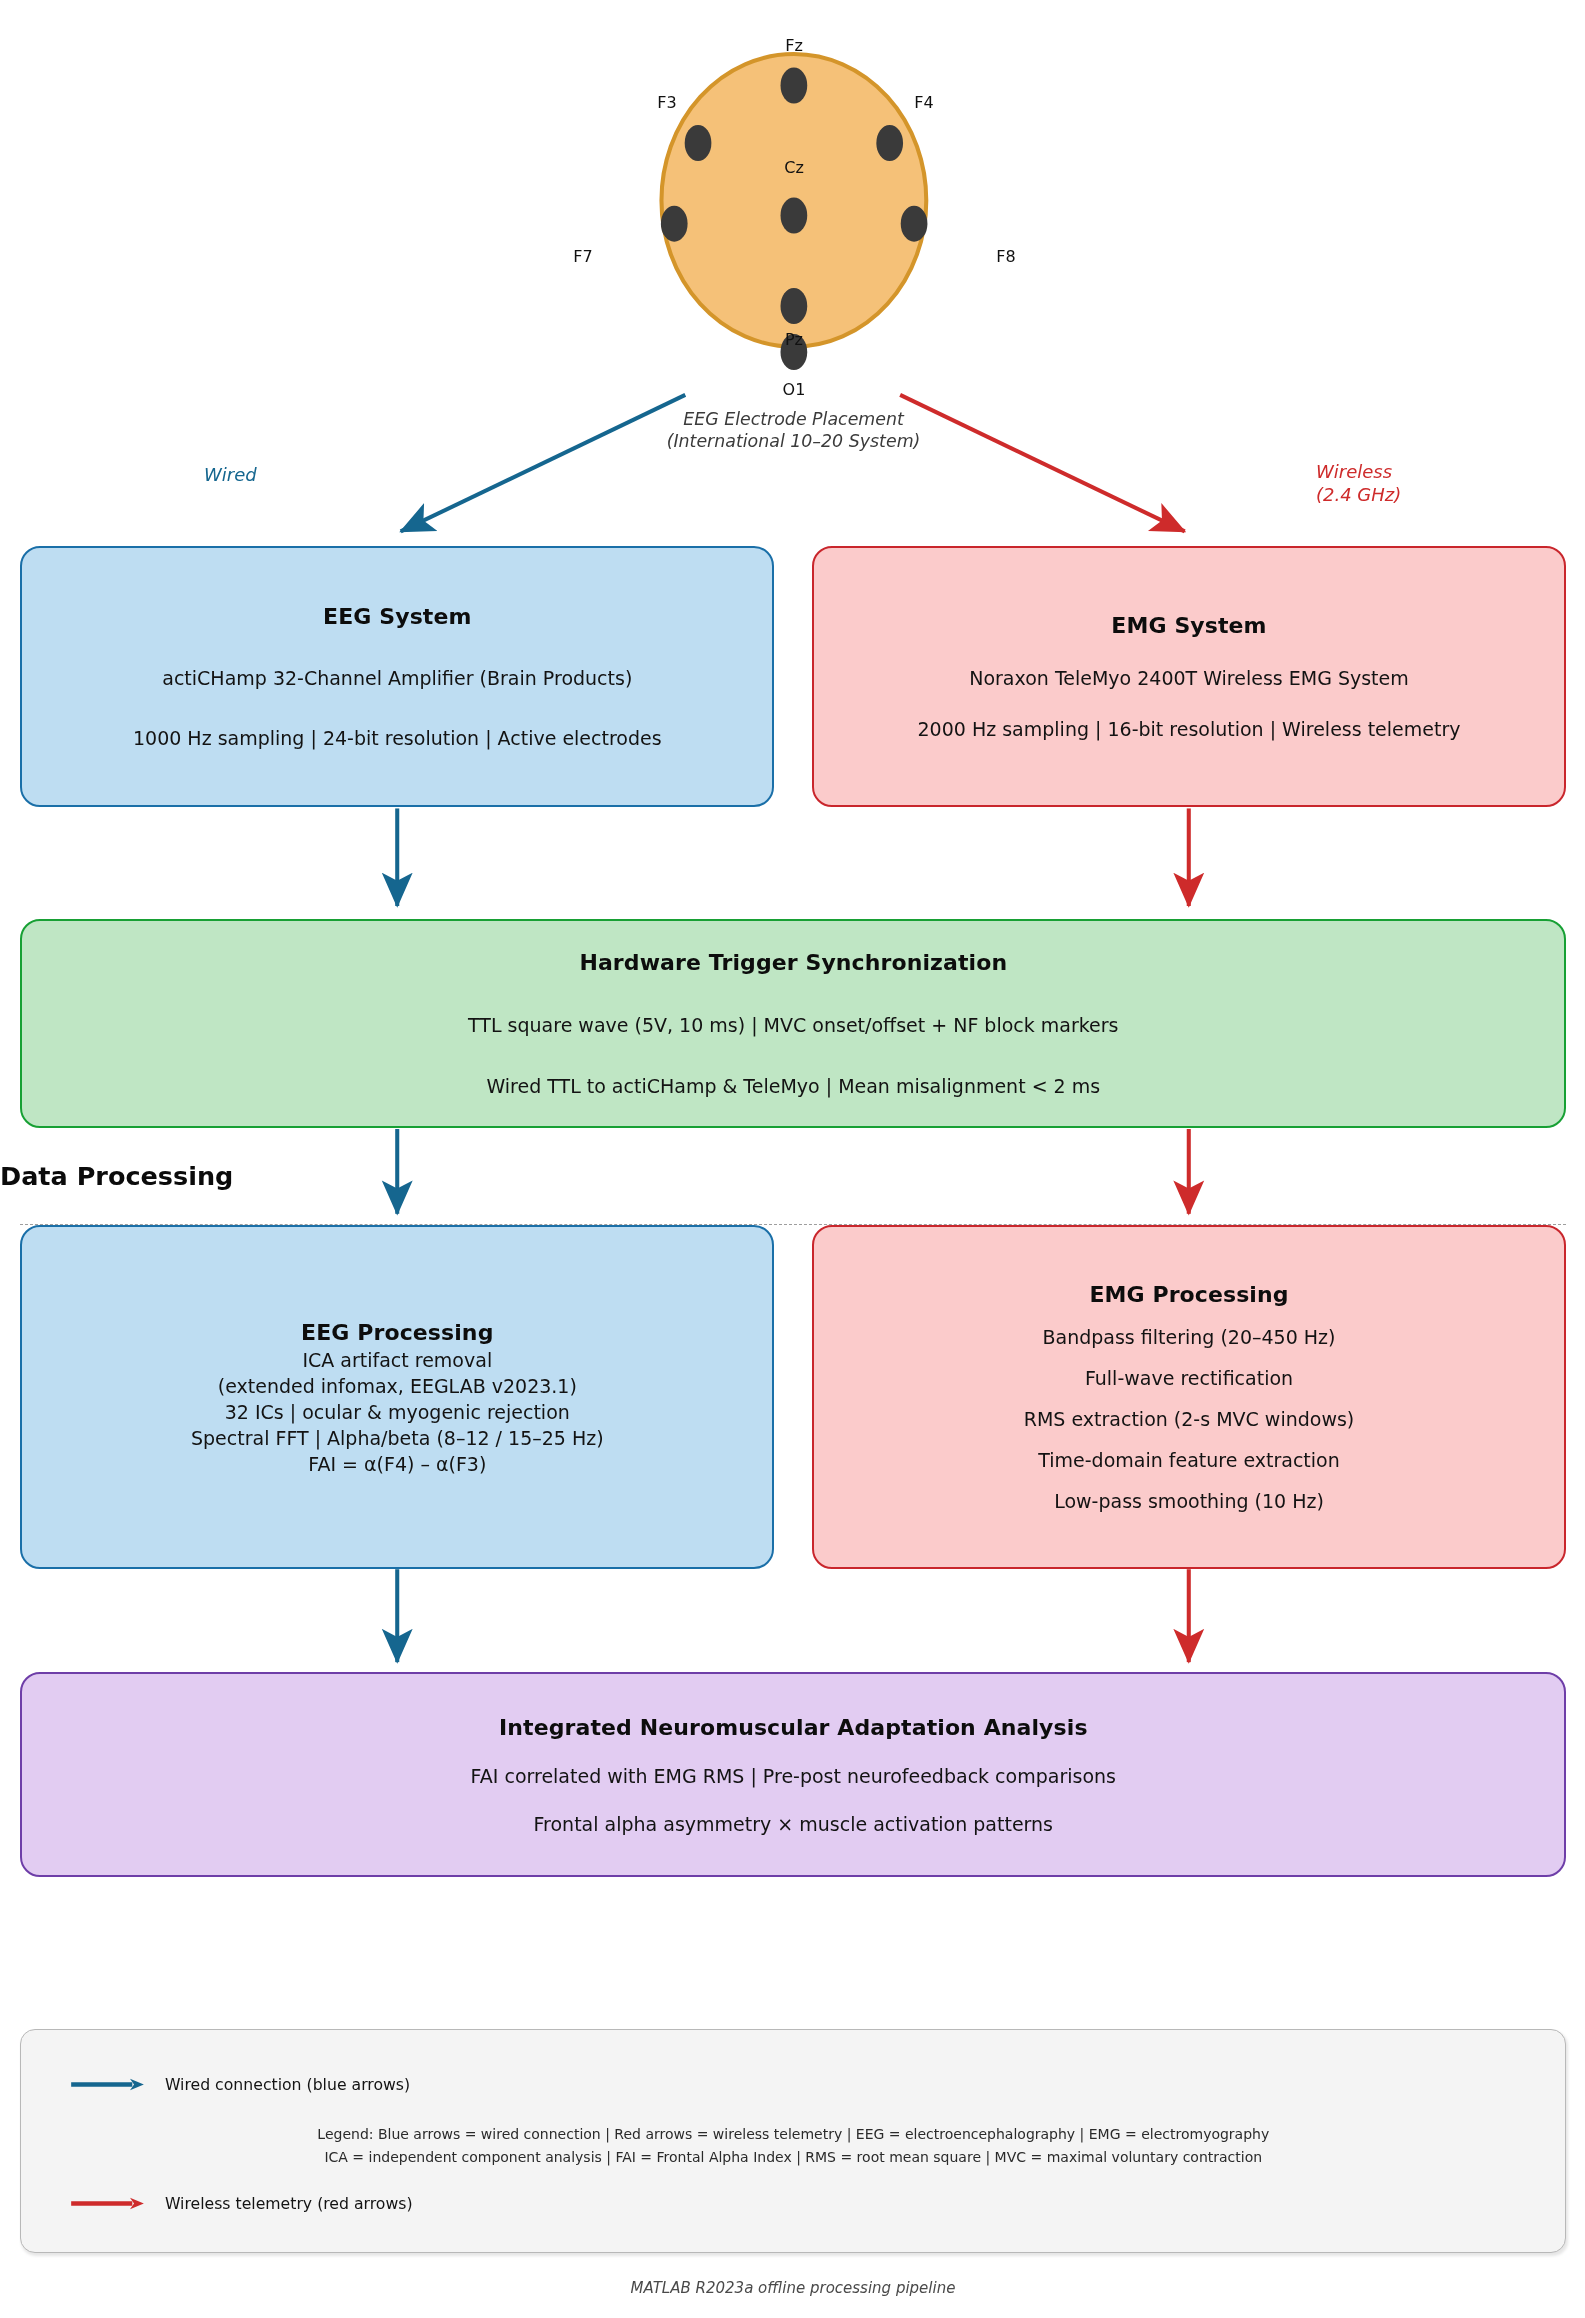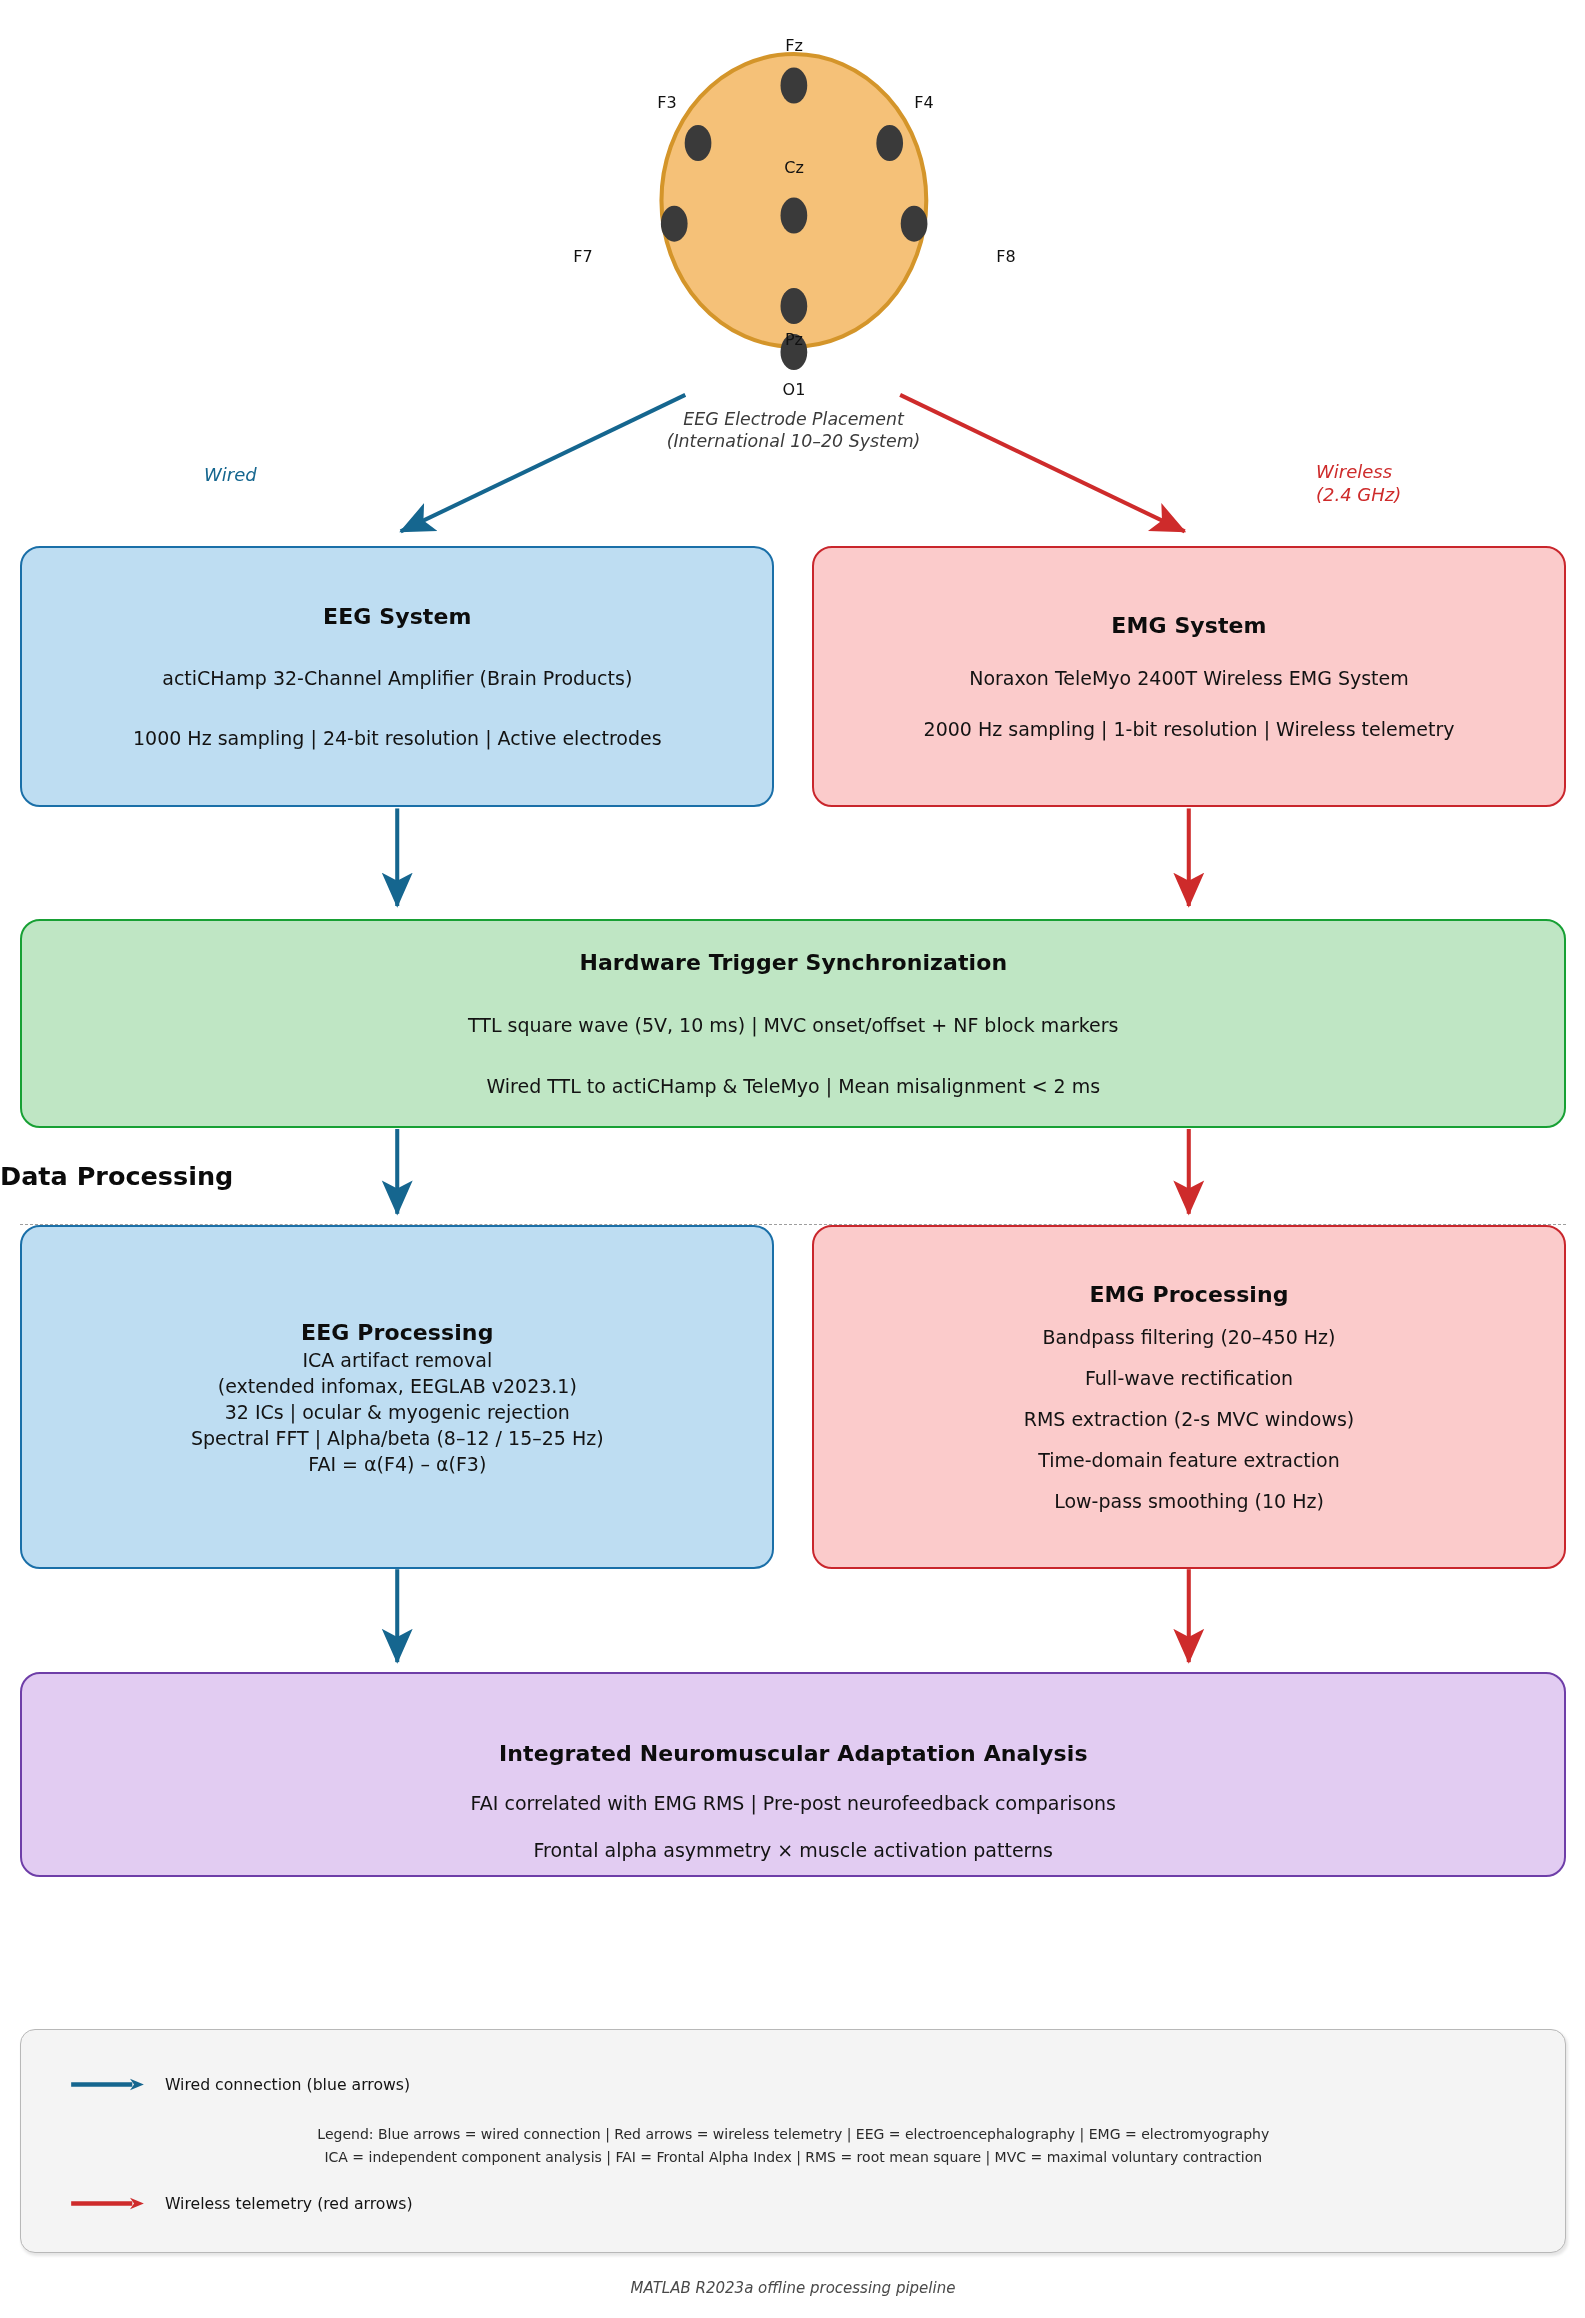--- a/index.html
+++ b/index.html
@@ -229,21 +229,21 @@
 
   <div class="node eeg-system" style="left:20.3px; top:546px; width:754px; height:261px; gap:38px; padding:17.4px 23px;">
     <div class="node-title">EEG System</div>
     <div class="node-line">actiCHamp 32-Channel Amplifier (Brain Products)</div>
     <div class="node-line">1000 Hz sampling | 24-bit resolution | Active electrodes</div>
   </div>
 
   <div class="node emg-system" style="left:812px; top:546px; width:754px; height:261px; gap:29px; padding:17.4px 23px;">
     <div class="node-title">EMG System</div>
     <div class="node-line">Noraxon TeleMyo 2400T Wireless EMG System</div>
-    <div class="node-line">2000 Hz sampling | 1-bit resolution | Wireless telemetry</div>
+    <div class="node-line">2000 Hz sampling | 16-bit resolution | Wireless telemetry</div>
   </div>
 
   <div class="node sync" style="left:20.3px; top:919px; width:1546px; height:209px; gap:39px; padding:14px 23px;">
     <div class="node-title">Hardware Trigger Synchronization</div>
     <div class="node-line">TTL square wave (5V, 10 ms) | MVC onset/offset + NF block markers</div>
     <div class="node-line">Wired TTL to actiCHamp &amp; TeleMyo | Mean misalignment &lt; 2 ms</div>
   </div>
 
   <div class="section-heading" style="left:0; top:1161px; width:1586px;">Data Processing</div>
 
@@ -260,21 +260,21 @@
 
   <div class="node emg-processing" style="left:812px; top:1225px; width:754px; height:344px; gap:19px; padding:12.8px 17.4px;">
     <div class="node-title">EMG Processing</div>
     <div class="node-line">Bandpass filtering (20–450 Hz)</div>
     <div class="node-line">Full-wave rectification</div>
     <div class="node-line">RMS extraction (2-s MVC windows)</div>
     <div class="node-line">Time-domain feature extraction</div>
     <div class="node-line">Low-pass smoothing (10 Hz)</div>
   </div>
 
-  <div class="node integrated" style="left:20.3px; top:1672px; width:1546px; height:205px; gap:25.5px; padding:14px 23px;justify-content:flex-end;">
+  <div class="node integrated" style="left:20.3px; top:1672px; width:1546px; height:205px; gap:25.5px; padding:14px 23px;">
     <div class="node-title">Integrated Neuromuscular Adaptation Analysis</div>
     <div class="node-line">FAI correlated with EMG RMS | Pre-post neurofeedback comparisons</div>
     <div class="node-line">Frontal alpha asymmetry × muscle activation patterns</div>
   </div>
 
   <div class="legend-box" style="left:20.3px; top:2029px; width:1546px; height:224px;">
 
     <div class="legend-entry" style="left:49px; top:45px;">
       <svg class="legend-swatch" width="75" height="15" viewBox="0 0 130 26">
         <line x1="2" y1="13" x2="108" y2="13" stroke="#15668F" stroke-width="8"></line>

